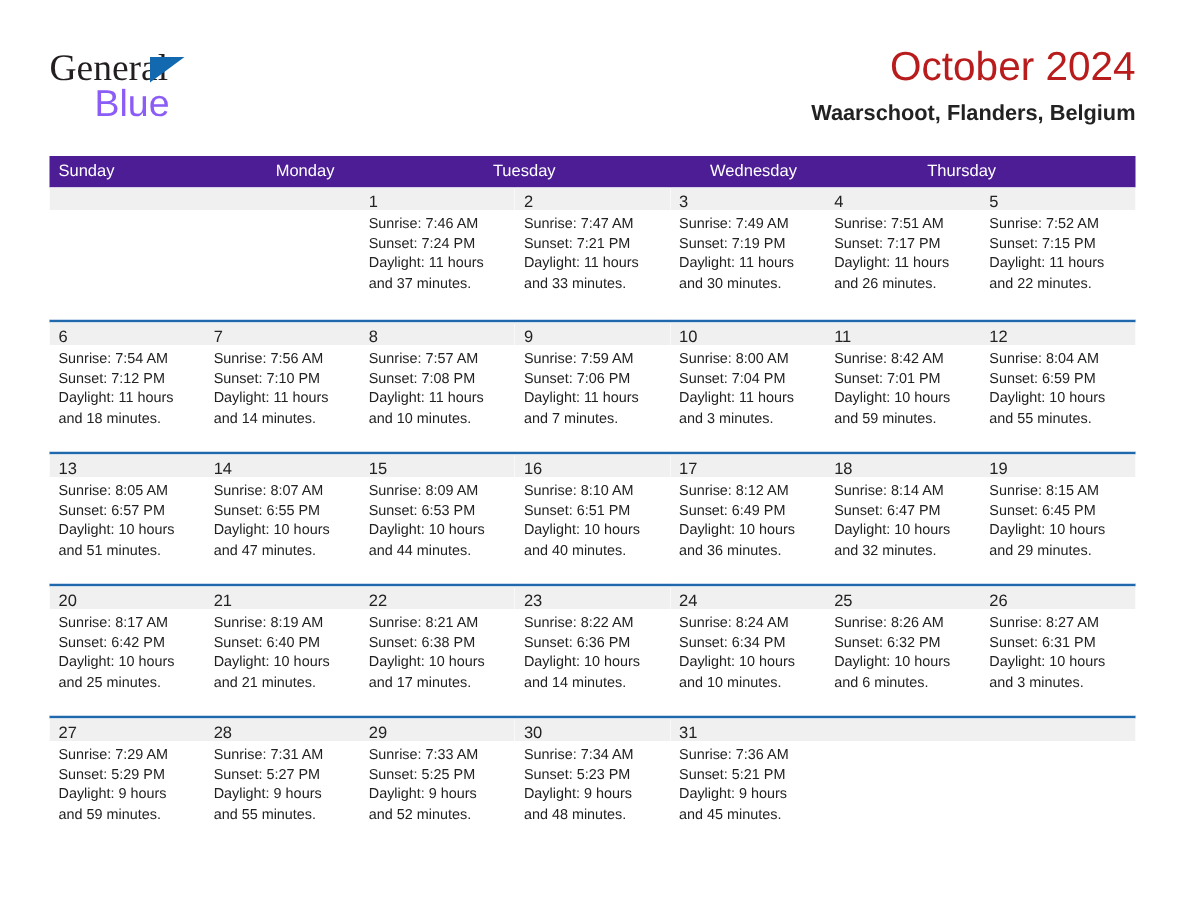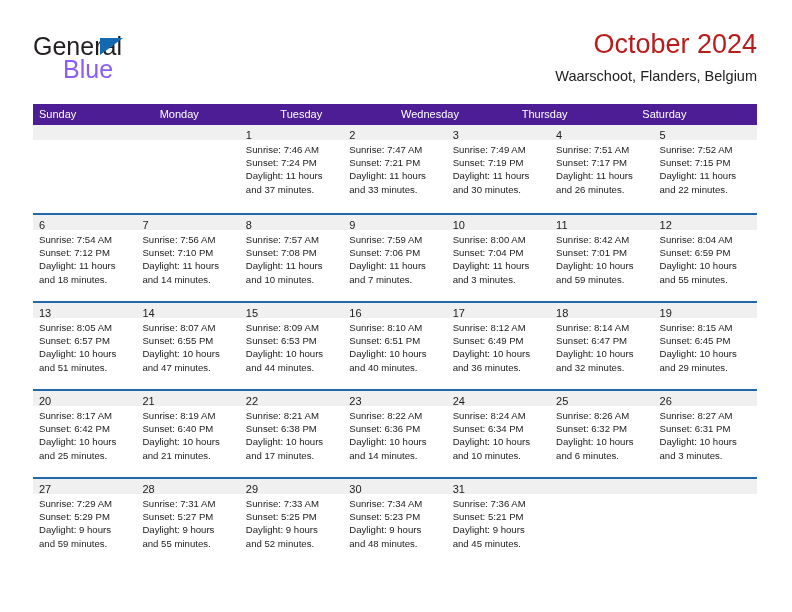--- a/index.html
+++ b/index.html
@@ -37,20 +37,21 @@
     height: 56px;
   }
   .brand-general {
     position: absolute;
     left: 0;
     top: 0;
     font-size: 25px;
     line-height: 28px;
     color: #231f20;
     letter-spacing: 0px;
+    font-family: Liberation Serif, serif;
   }
   .brand-triangle {
     position: absolute;
     left: 67px;
     top: 6px;
     width: 0;
     height: 0;
     border-left: 23px solid #1269b0;
     border-bottom: 17px solid transparent;
   }
@@ -73,21 +74,21 @@
     font-size: 27px;
     line-height: 33px;
     color: #b91c1c;
     font-weight: 400;
     white-space: nowrap;
   }
   .cal-subtitle {
     font-size: 14.5px;
     line-height: 22px;
     color: #222222;
-    font-weight: 400;
+    font-weight: 700;
     margin-top: 4px;
     white-space: nowrap;
     text-align: right;
   }
 
   
   .calendar {
     position: absolute;
     left: 33px;
     top: 104px;
@@ -169,21 +170,20 @@
 
   </div>
 
   <div class="calendar">
     <div class="weekdays">
         <div class="weekday">Sunday</div>
         <div class="weekday">Monday</div>
         <div class="weekday">Tuesday</div>
         <div class="weekday">Wednesday</div>
         <div class="weekday">Thursday</div>
-        <div class="weekday">Saturday</div>
       </div>
     <div class="weeks">
         <div class="week">
           <div class="daycell empty">
             <div class="daynum-band"><span class="daynum"></span></div>
           </div>
           <div class="daycell empty">
             <div class="daynum-band"><span class="daynum"></span></div>
           </div>
           <div class="daycell">

